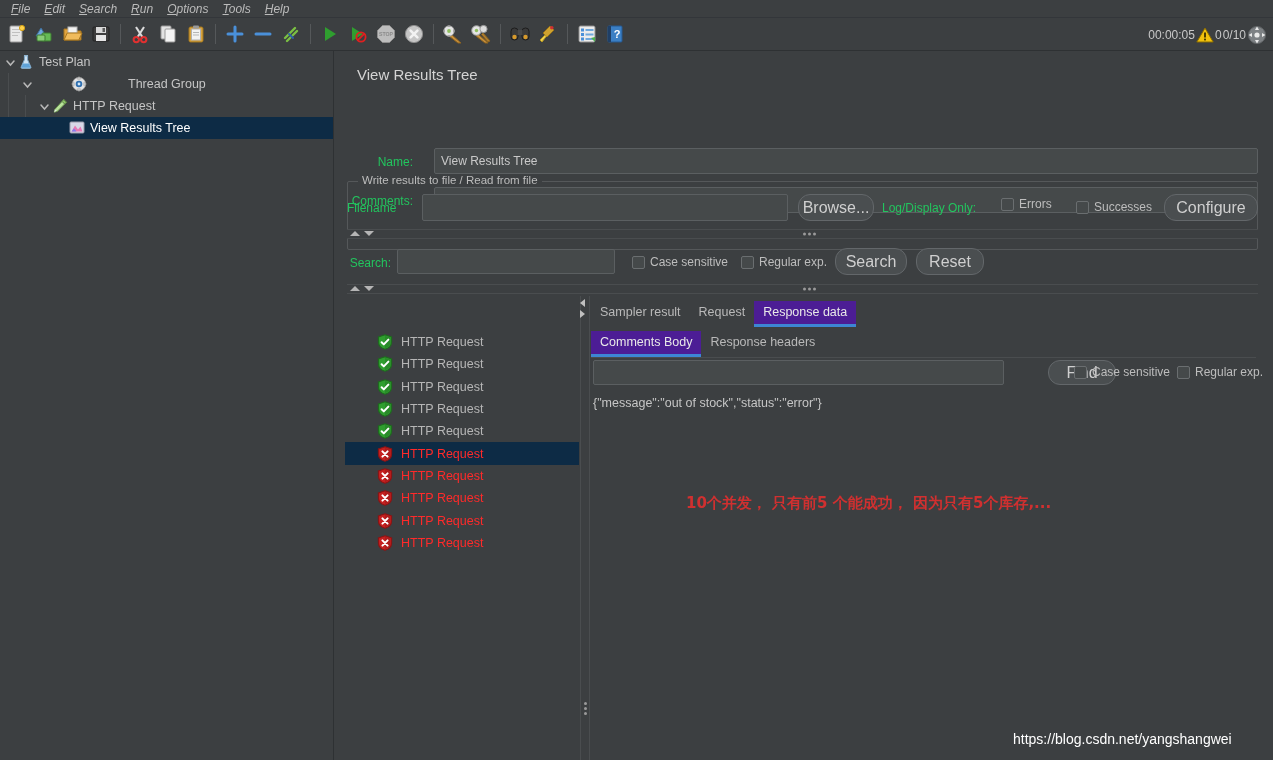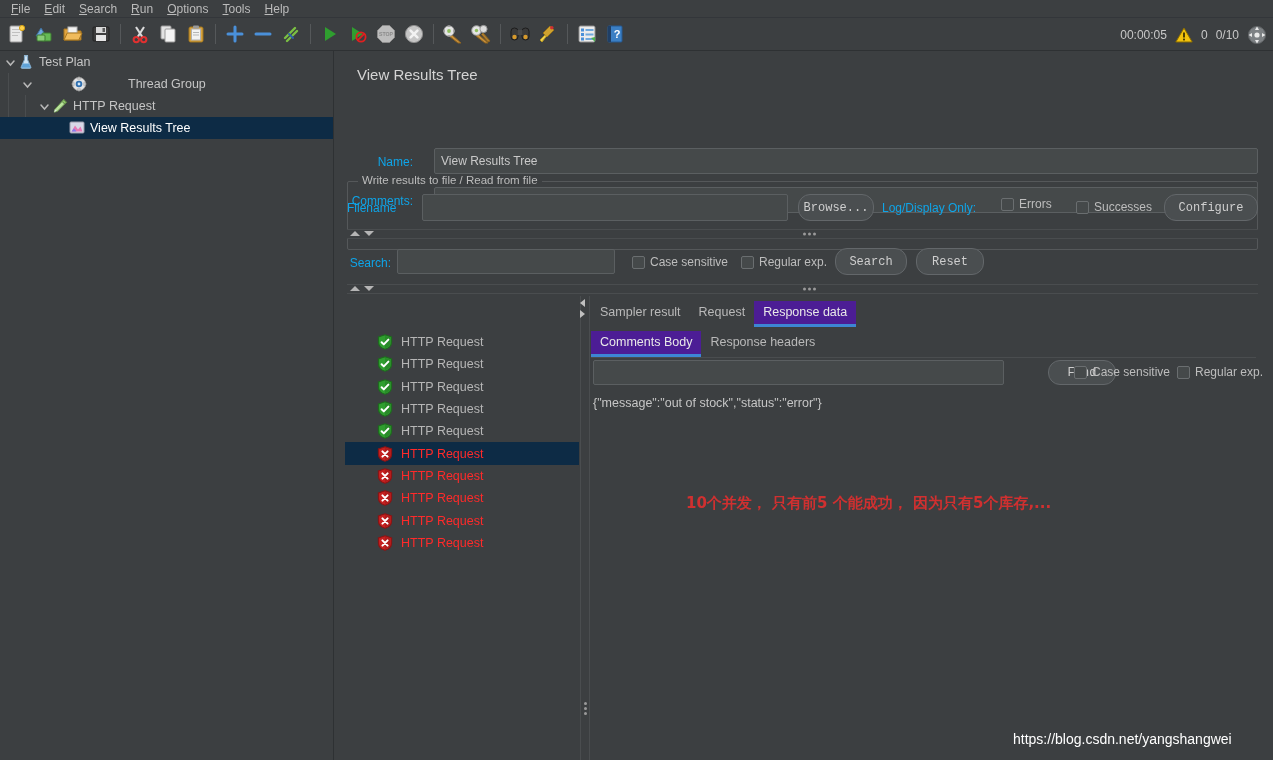--- a/index.html
+++ b/index.html
@@ -18,20 +18,21 @@
   }
 
   
   .menubar {
     position: absolute; left: 0; top: 0;
     width: 1273px; height: 18px;
     background: #3c3f41;
     display: flex; align-items: center;
     padding-left: 4px;
     border-bottom: 1px solid #33363a;
+    font-style: italic;
   }
   .menu-item {
     font-size: 12px;
     color: #bbbbbb;
     padding: 1px 7px;
     cursor: default;
     white-space: nowrap;
   }
   .menu-item .mn { text-decoration: underline; }
 
@@ -52,21 +53,21 @@
     position: relative;
   }
   .tb-sep {
     width: 1px; height: 20px;
     background: #55585a;
     margin: 0 5px;
   }
   .tb-status {
     position: absolute; right: 6px; top: 0;
     height: 33px;
-    display: flex; align-items: center; gap: 8px;
+    display: flex; align-items: center; gap: 1px;
     font-size: 12px; color: #c8c8c8;
   }
 
   
   .tree-panel {
     position: absolute; left: 0; top: 51px;
     width: 334px; height: 709px;
     background: #3c3f41;
     border-right: 1px solid #2e3133;
     overflow: hidden;
@@ -101,21 +102,21 @@
   .main {
     position: absolute; left: 335px; top: 51px;
     width: 938px; height: 709px;
     background: #3c3f41;
   }
   .panel-title {
     position: absolute; left: 22px; top: 15px;
     font-size: 15px; color: #d4d4d4;
   }
   .frm-label {
-    font-size: 12px; color: #0ea5e9;
+    font-size: 12px; color: #22c55e;
     text-align: right;
   }
   .txtfield {
     background: #45494a;
     border: 1px solid #5b5f61;
     border-radius: 2px;
     color: #c9c9c9;
     font-size: 12px;
     padding: 2px 6px;
     font-family: "Liberation Sans", sans-serif;
@@ -135,22 +136,22 @@
     padding: 0 4px;
     font-size: 11.5px; color: #bdbdbd;
     white-space: nowrap;
   }
 
   .btn {
     background: #4a4e50;
     border: 1px solid #63676a;
     border-radius: 12px;
     color: #cfcfcf;
-    font-size: 12px;
-    font-family: Liberation Mono, monospace;
+    font-size: 16px;
+    font-family: Liberation Sans, sans-serif;
     display: inline-flex; align-items: center; justify-content: center;
     cursor: default;
     white-space: nowrap;
   }
 
   .chk-wrap {
     display: inline-flex; align-items: center; gap: 5px;
     font-size: 12px; color: #bdbdbd;
     white-space: nowrap;
   }

